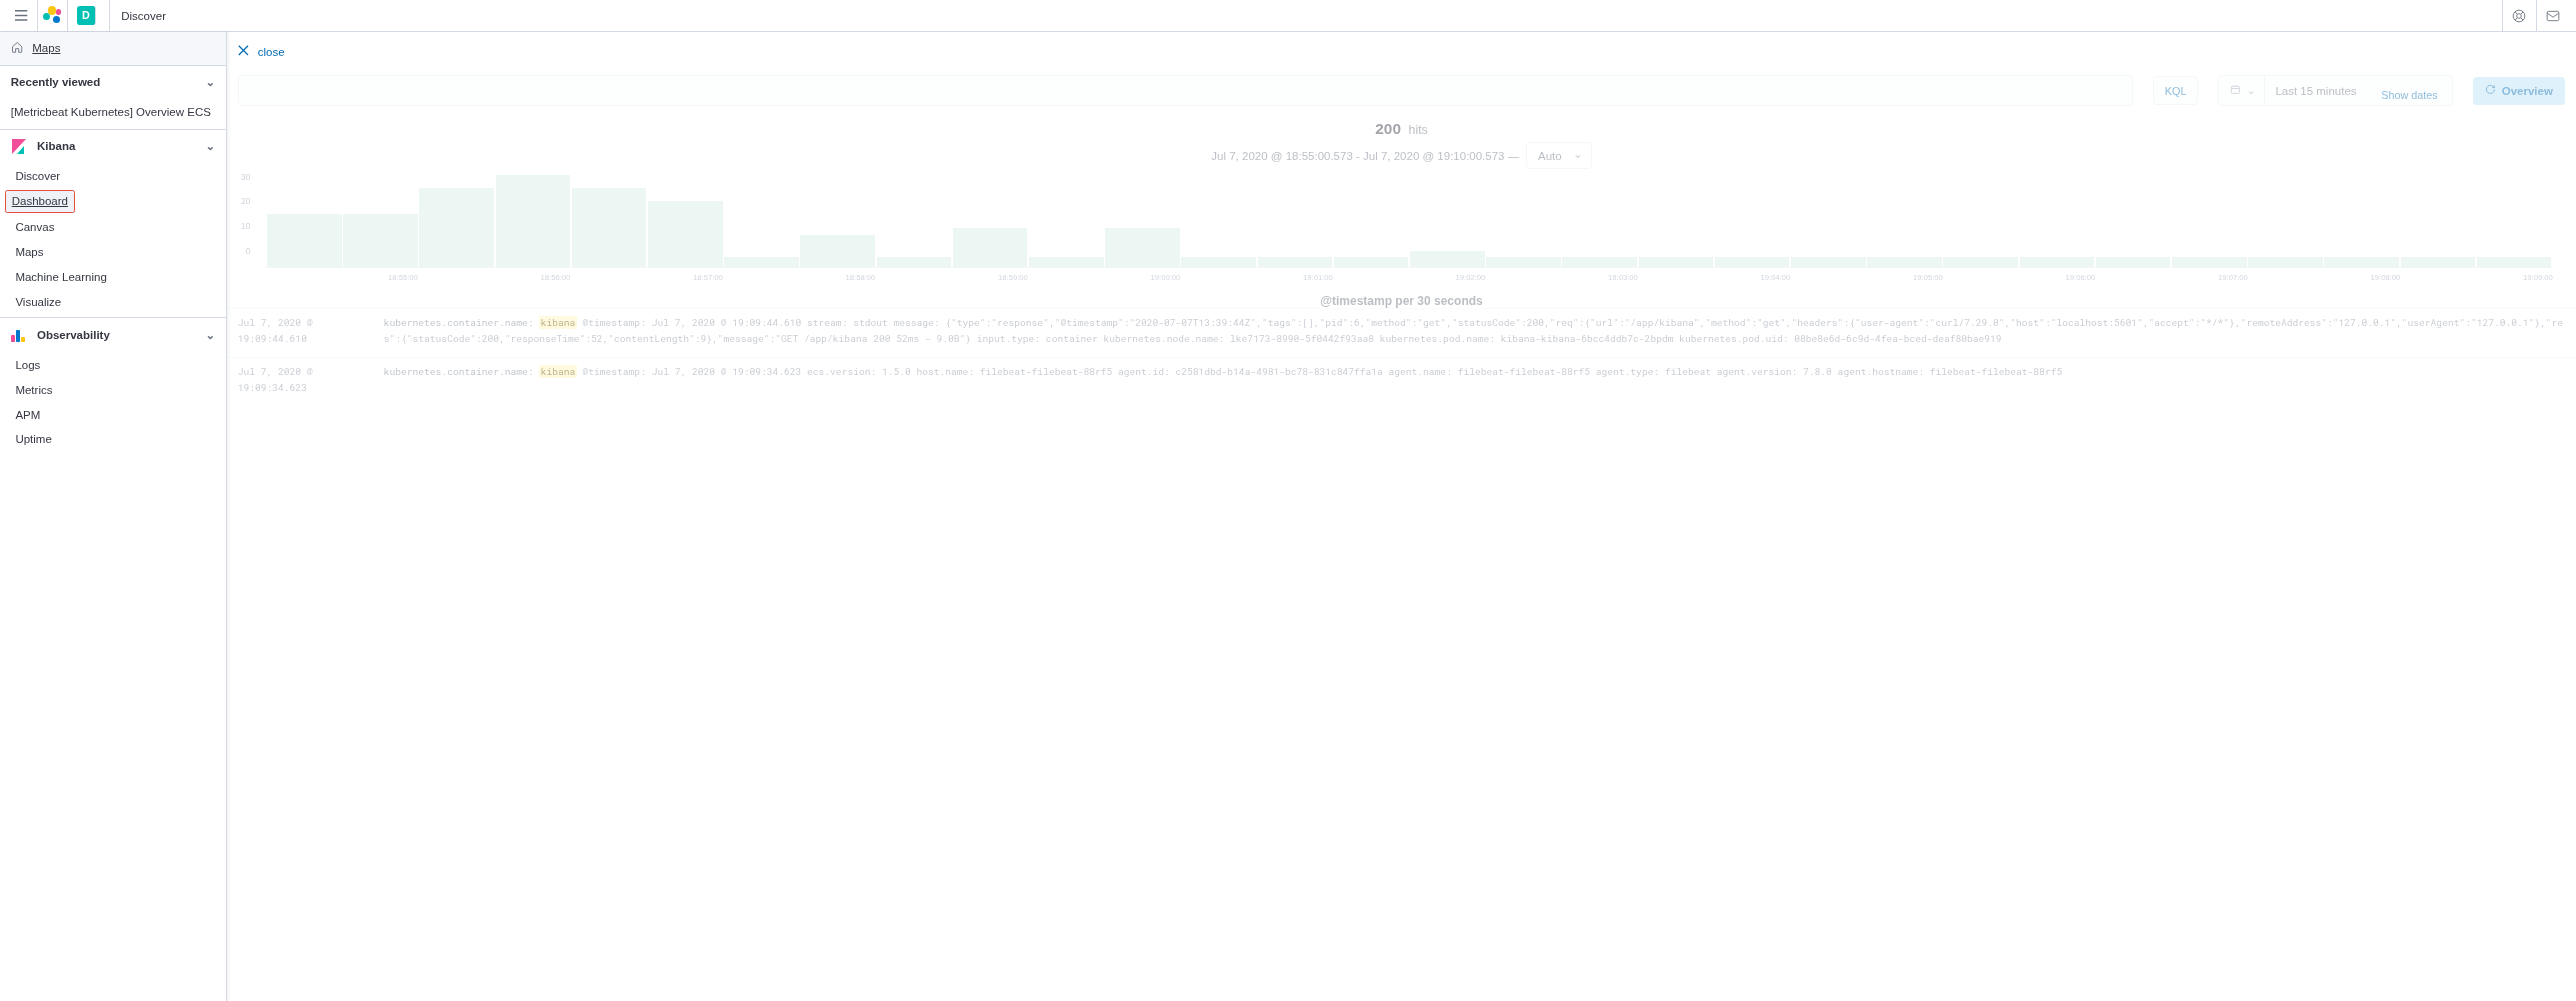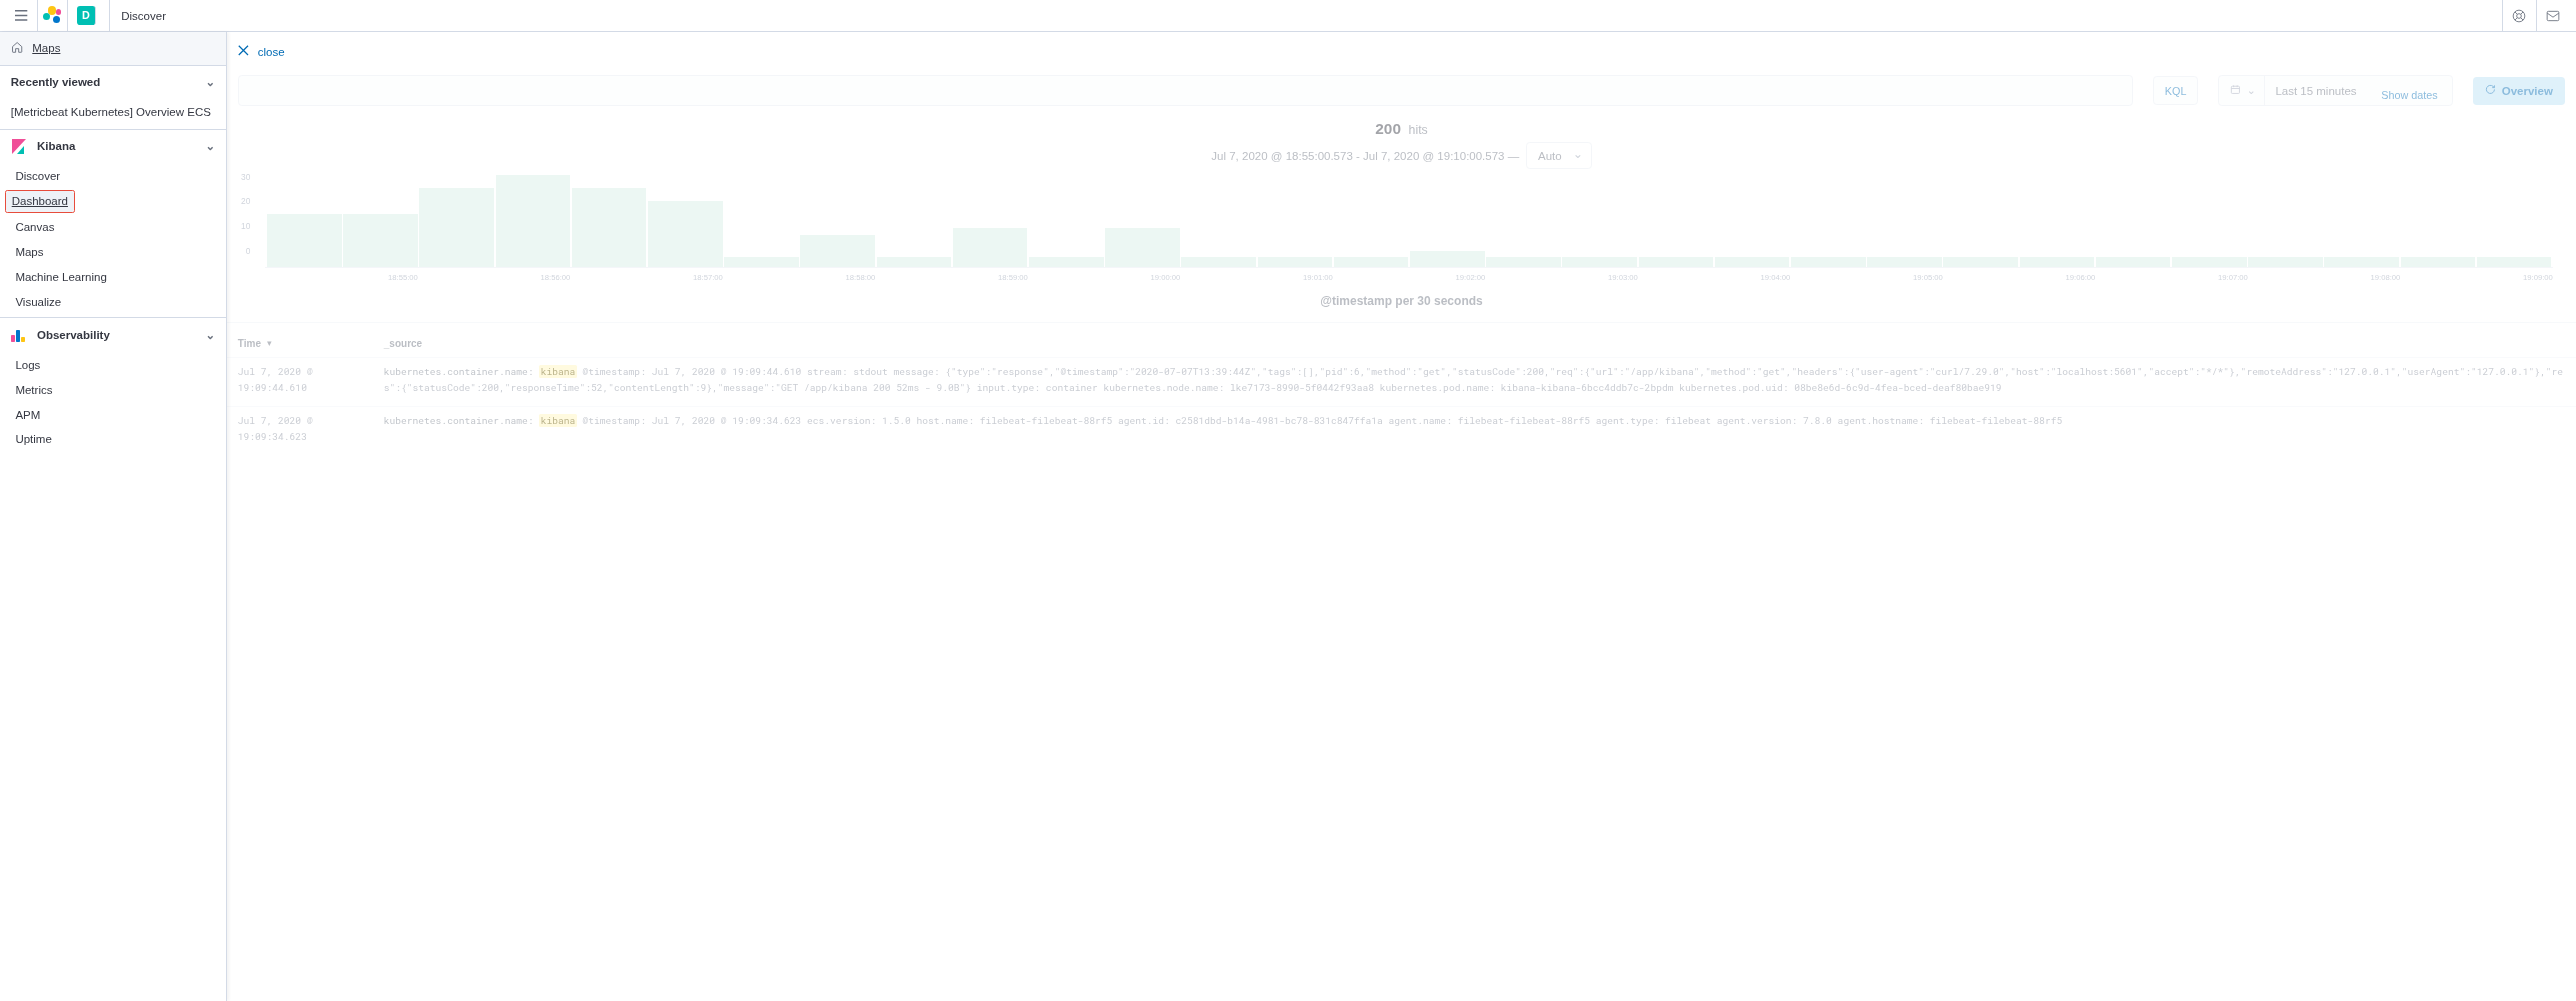--- a/index.html
+++ b/index.html
@@ -272,27 +272,20 @@
           <div class="x-tick">19:04:00</div>
           <div class="x-tick">19:05:00</div>
           <div class="x-tick">19:06:00</div>
           <div class="x-tick">19:07:00</div>
           <div class="x-tick">19:08:00</div>
           <div class="x-tick">19:09:00</div>
         </div>
       <div class="chart-xlabel">@timestamp per 30 seconds</div>
     </div>
 
-    <div class="table-header-row">
-      <div class="col-time">
-        <span>Time</span>
-        <span style="font-size:7.7px;">▼</span>
-      </div>
-      <div class="col-source">_source</div>
-    </div>
     <div id="doc-rows">
         <div class="doc-row">
           <div class="col-time">Jul 7, 2020 @ 19:09:44.610</div>
           <div class="doc-source"><span class="field">kubernetes.container.name: </span><span class="hl">kibana</span><span>  @timestamp: Jul 7, 2020 @ 19:09:44.610  stream: stdout  message: {"type":"response","@timestamp":"2020-07-07T13:39:44Z","tags":[],"pid":6,"method":"get","statusCode":200,"req":{"url":"/app/kibana","method":"get","headers":{"user-agent":"curl/7.29.0","host":"localhost:5601","accept":"*/*"},"remoteAddress":"127.0.0.1","userAgent":"127.0.0.1"},"res":{"statusCode":200,"responseTime":52,"contentLength":9},"message":"GET /app/kibana 200 52ms - 9.0B"}  input.type: container kubernetes.node.name: lke7173-8990-5f0442f93aa8  kubernetes.pod.name: kibana-kibana-6bcc4ddb7c-2bpdm  kubernetes.pod.uid: 08be8e6d-6c9d-4fea-bced-deaf80bae919</span></div>
         </div>
         <div class="doc-row">
           <div class="col-time">Jul 7, 2020 @ 19:09:34.623</div>
           <div class="doc-source"><span class="field">kubernetes.container.name: </span><span class="hl">kibana</span><span>  @timestamp: Jul 7, 2020 @ 19:09:34.623  ecs.version: 1.5.0  host.name: filebeat-filebeat-88rf5  agent.id: c2581dbd-b14a-4981-bc78-831c847ffa1a  agent.name: filebeat-filebeat-88rf5  agent.type: filebeat  agent.version: 7.8.0  agent.hostname: filebeat-filebeat-88rf5</span></div>
         </div>
       </div>

